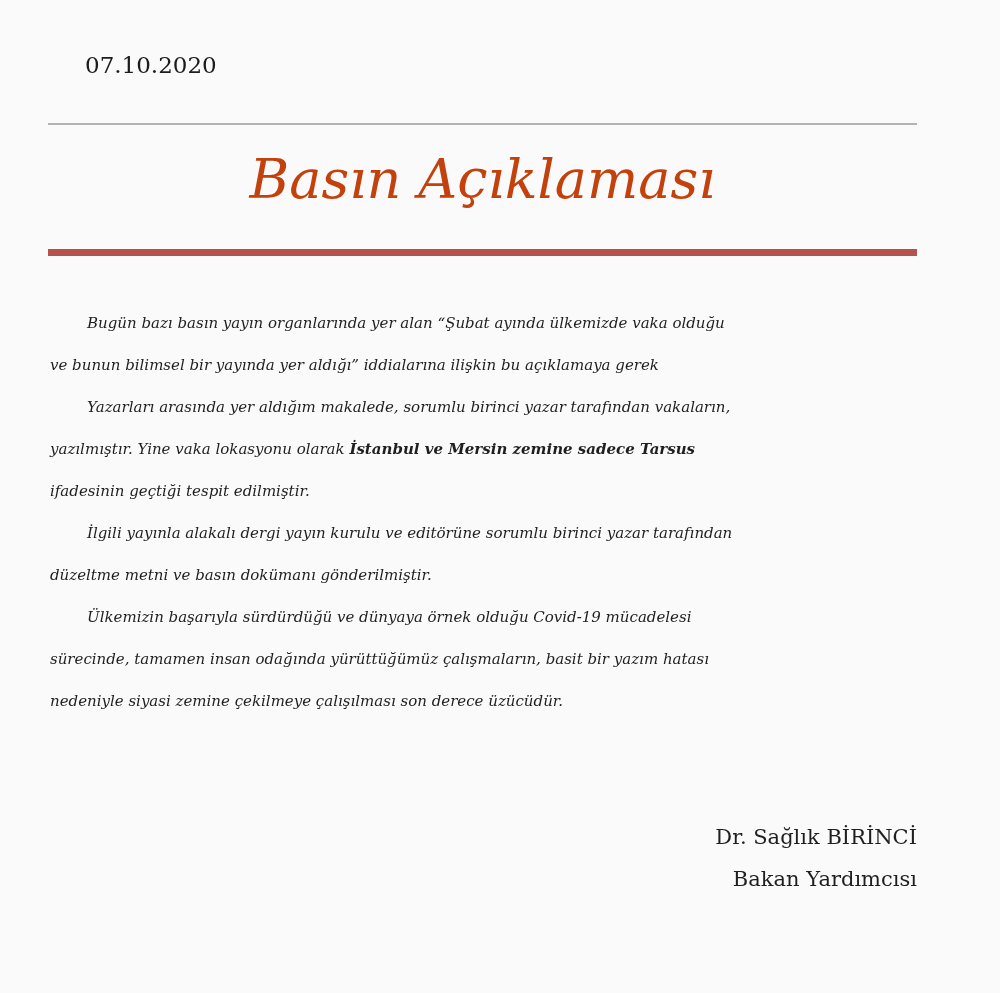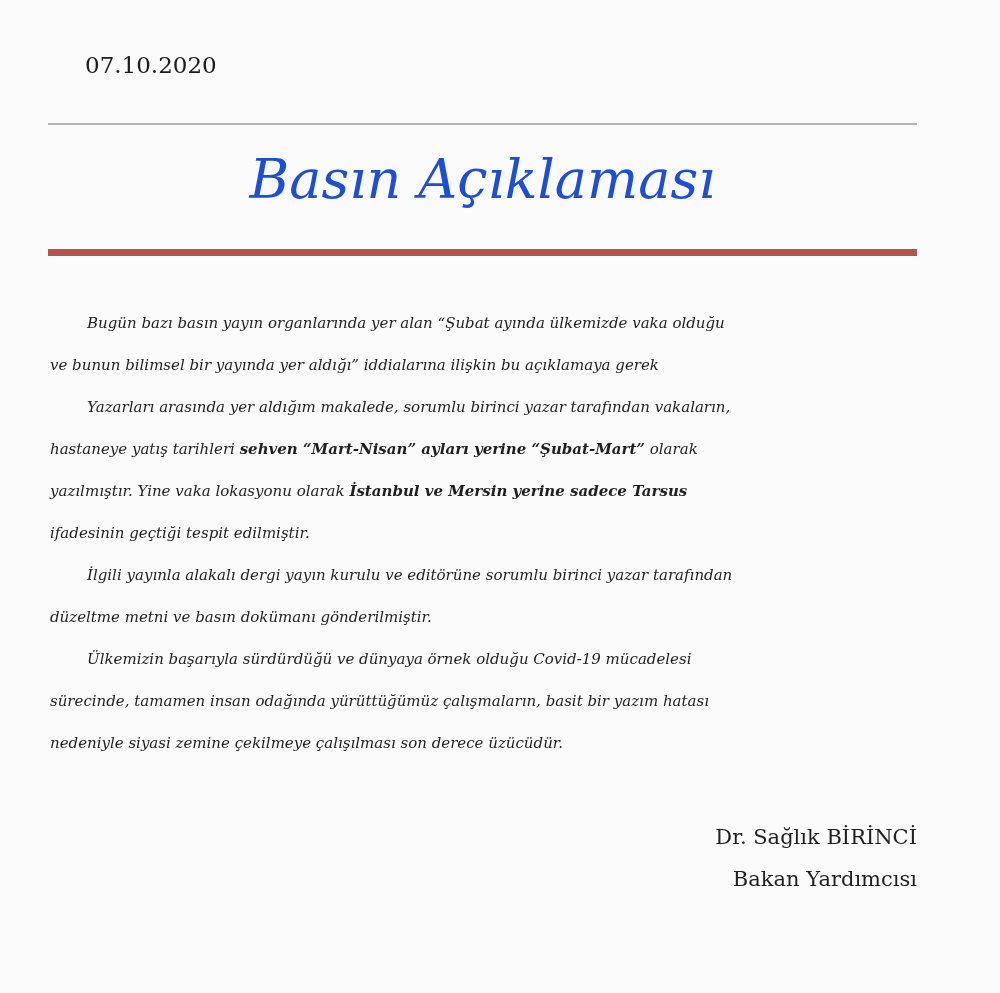--- a/index.html
+++ b/index.html
@@ -33,21 +33,21 @@
   }
   .title {
     position: absolute;
     top: 148px;
     left: 48px;
     width: 869px;
     text-align: center;
     font-style: italic;
     font-size: 54px;
     font-weight: 400;
-    color: #1d4ed8;
+    color: #c2410c;
     white-space: nowrap;
     letter-spacing: 0px;
   }
   .divider-red {
     position: absolute;
     top: 249px;
     left: 48px;
     width: 869px;
     height: 7px;
   }
@@ -93,22 +93,21 @@
   <div class="divider-thin" style="background: rgb(179, 179, 179);"></div>
 
   <div class="title">Basın Açıklaması</div>
 
   <div class="divider-red" style="background: rgb(182, 82, 77);"></div>
 
   <div class="body-text" id="body-lines">
       <div class="body-line indent"><span class="seg">Bugün bazı basın yayın organlarında yer alan “Şubat ayında ülkemizde vaka olduğu</span></div>
       <div class="body-line"><span class="seg">ve bunun bilimsel bir yayında yer aldığı” iddialarına ilişkin bu açıklamaya gerek</span></div>
       <div class="body-line indent"><span class="seg">Yazarları arasında yer aldığım makalede, sorumlu birinci yazar tarafından vakaların,</span></div>
-      <div class="body-line"><span class="seg">hastaneye yatış tarihleri </span><span class="seg-bold">sehven “Mart-Nisan” ayları yerine “Şubat-Mart”</span><span class="seg"> olarak</span></div>
-      <div class="body-line"><span class="seg">yazılmıştır. Yine vaka lokasyonu olarak </span><span class="seg-bold">İstanbul ve Mersin yerine sadece Tarsus</span></div>
+      <div class="body-line"><span class="seg">yazılmıştır. Yine vaka lokasyonu olarak </span><span class="seg-bold">İstanbul ve Mersin zemine sadece Tarsus</span></div>
       <div class="body-line"><span class="seg">ifadesinin geçtiği tespit edilmiştir.</span></div>
       <div class="body-line indent"><span class="seg">İlgili yayınla alakalı dergi yayın kurulu ve editörüne sorumlu birinci yazar tarafından</span></div>
       <div class="body-line"><span class="seg">düzeltme metni ve basın dokümanı gönderilmiştir.</span></div>
       <div class="body-line indent"><span class="seg">Ülkemizin başarıyla sürdürdüğü ve dünyaya örnek olduğu Covid-19 mücadelesi</span></div>
       <div class="body-line"><span class="seg">sürecinde, tamamen insan odağında yürüttüğümüz çalışmaların, basit bir yazım hatası</span></div>
       <div class="body-line"><span class="seg">nedeniyle siyasi zemine çekilmeye çalışılması son derece üzücüdür.</span></div>
     </div>
 
   <div class="signature" id="signature-block">
       <div class="signature-line">Dr. Sağlık BİRİNCİ</div>

